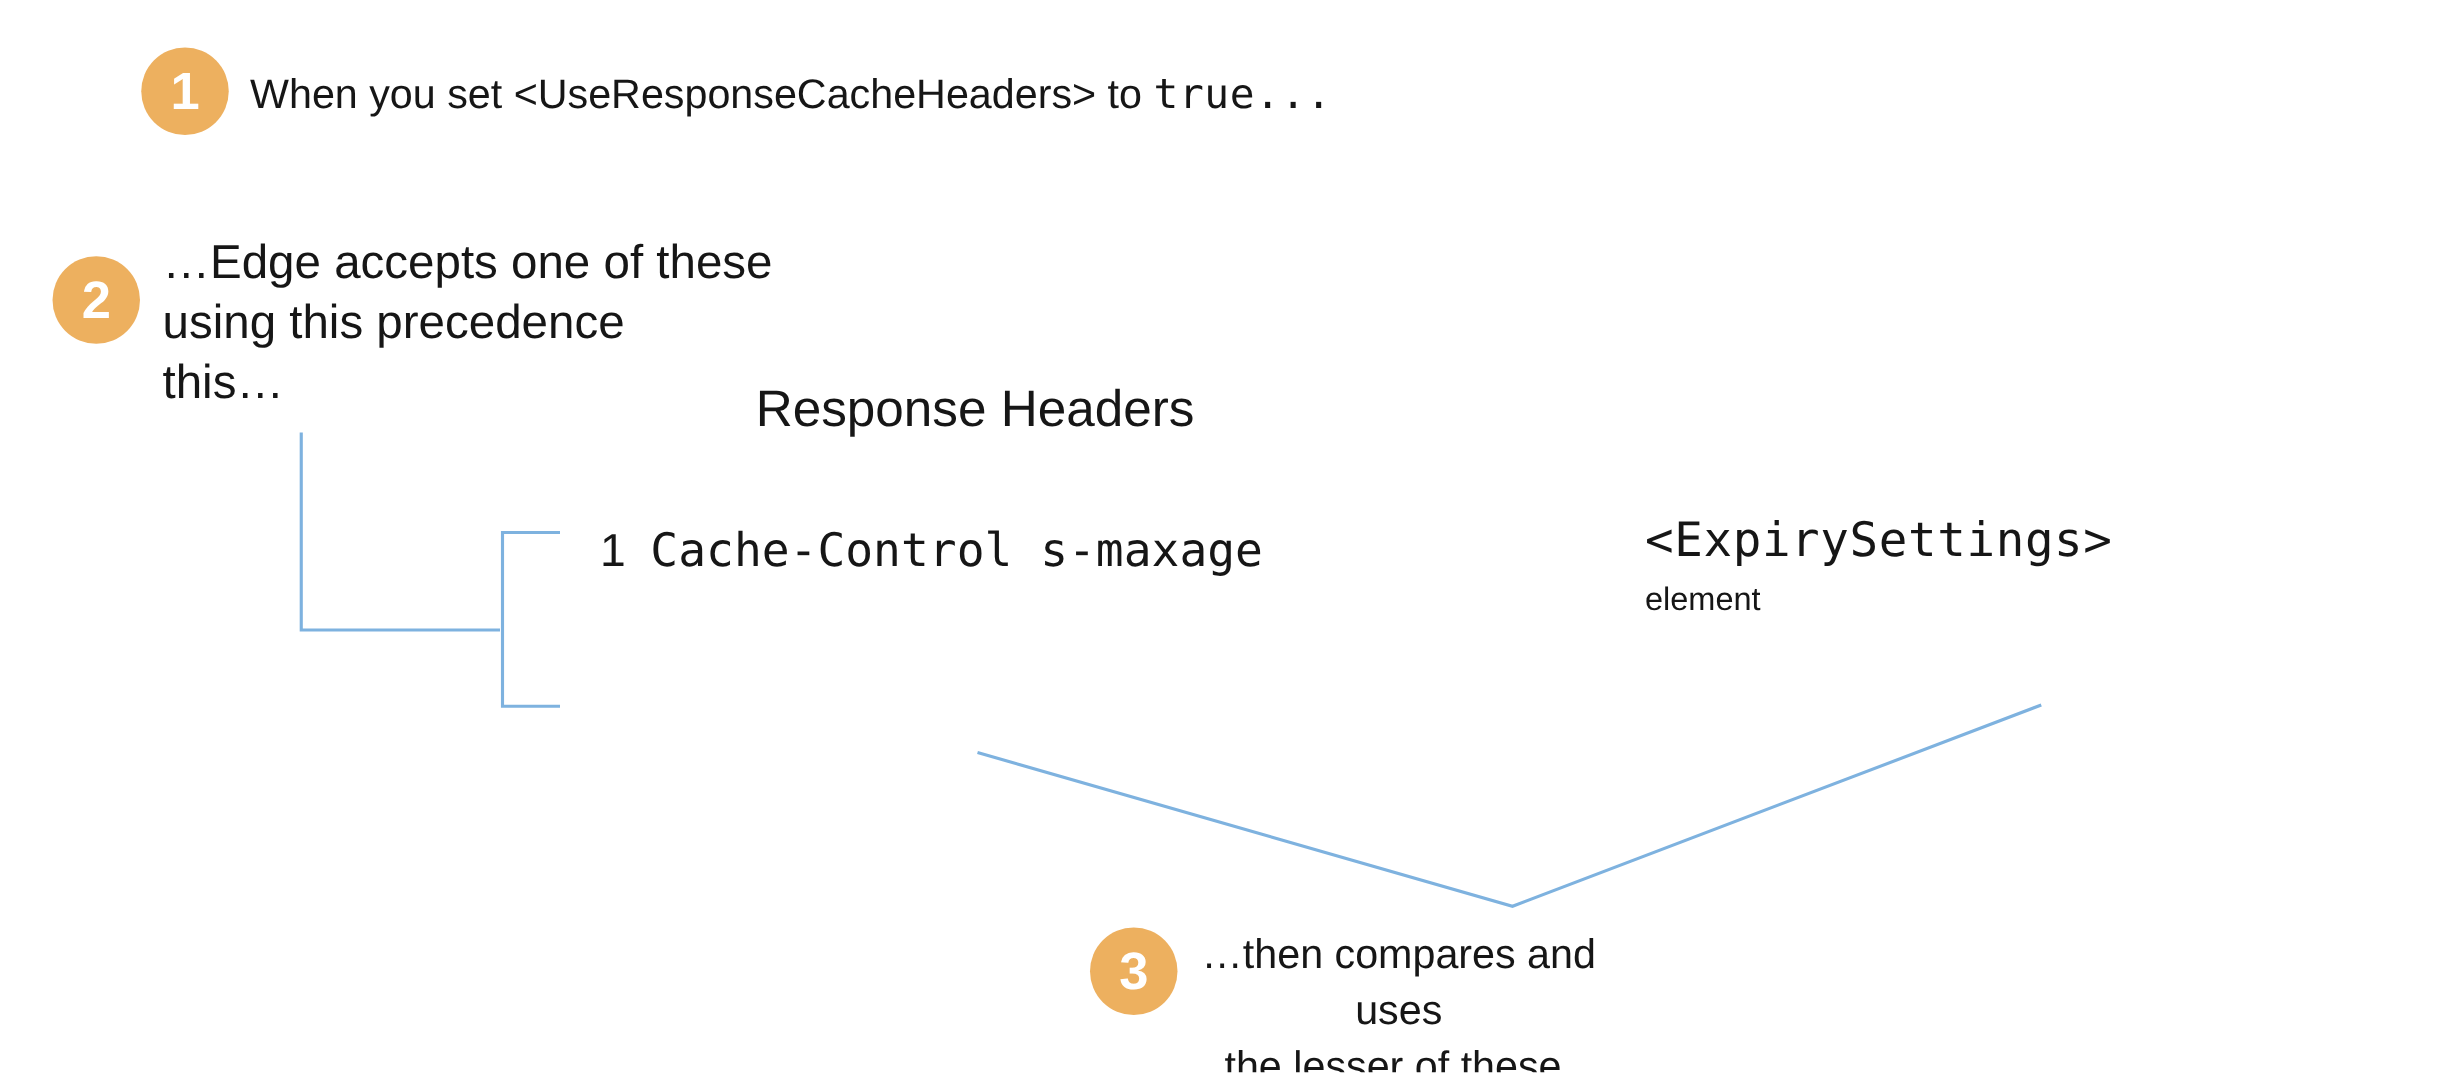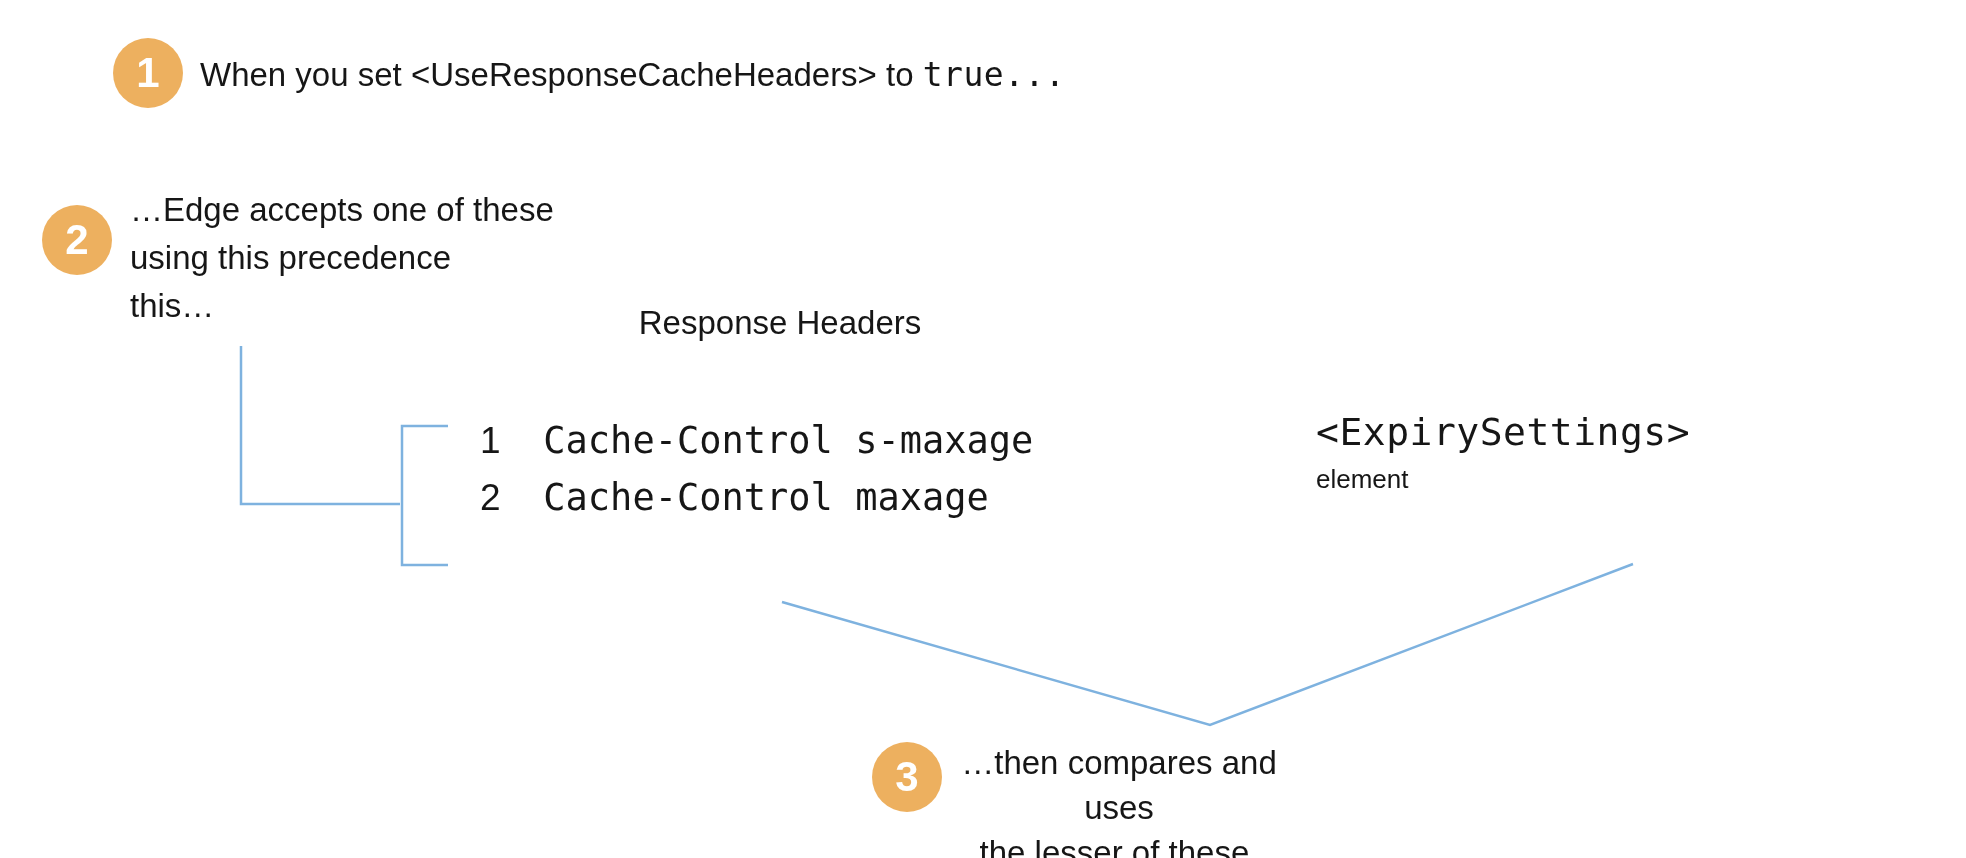--- a/index.html
+++ b/index.html
@@ -31,43 +31,43 @@
   .step1-text{
     position:absolute;left:200px;top:55px;
     font-size:33px;white-space:nowrap;
   }
   .mono{
     font-family:"DejaVu Sans Mono","Liberation Mono",monospace;
     letter-spacing:.5px;
   }
   .step2-text{
     position:absolute;left:130px;top:186px;
-    font-size:33px;line-height:48px;white-space:nowrap;
+    font-size:38px;line-height:48px;white-space:nowrap;
   }
   .step3-text{
     position:absolute;left:949px;top:740px;width:340px;
     font-size:33px;line-height:45px;text-align:center;
   }
 
   .col-title{
-    position:absolute;font-size:33px;text-align:center;white-space:nowrap;
+    position:absolute;font-size:41px;text-align:center;white-space:nowrap;
   }
   .rh-title{left:560px;top:304px;width:440px;}
   .pc-title{left:1388px;top:302px;width:440px;}
 
   .rh-list{
     position:absolute;left:480px;top:412px;
     font-size:37px;line-height:57px;white-space:nowrap;
   }
   .rh-row{display:block;}
   .rh-rank{
     display:inline-block;min-width:30px;
     font-family:"Liberation Sans","DejaVu Sans",sans-serif;
   }
-  .rh-text{font-family:"DejaVu Sans Mono","Liberation Mono",monospace;margin-left:23px;}
+  .rh-text{font-family:"DejaVu Sans Mono","Liberation Mono",monospace;}
 
   .pc-element{
     position:absolute;left:1316px;top:410px;width:460px;
   }
   .pc-code{font-size:38px;display:block;}
   .pc-label{font-size:26px;display:block;margin-top:10px;}
 </style>
 </head>
 <body>
 
@@ -92,24 +92,20 @@
     <span>this…</span>
   </div>
 
   <div class="col-title rh-title">Response Headers</div>
 
   <div class="rh-list">
     <span class="rh-row">
       <span class="rh-rank">1</span>
       <span class="rh-text">Cache-Control s-maxage</span>
     </span>
-    <span class="rh-row">
-      <span class="rh-rank">2</span>
-      <span class="rh-text">Cache-Control maxage</span>
-    </span>
   </div>
 
   <div class="pc-element">
     <span class="pc-code mono">&lt;ExpirySettings&gt;</span>
     <span class="pc-label">element</span>
   </div>
 
   <div class="badge badge-3">3</div>
   <div class="step3-text">
     <span>…then compares and uses</span><br>

